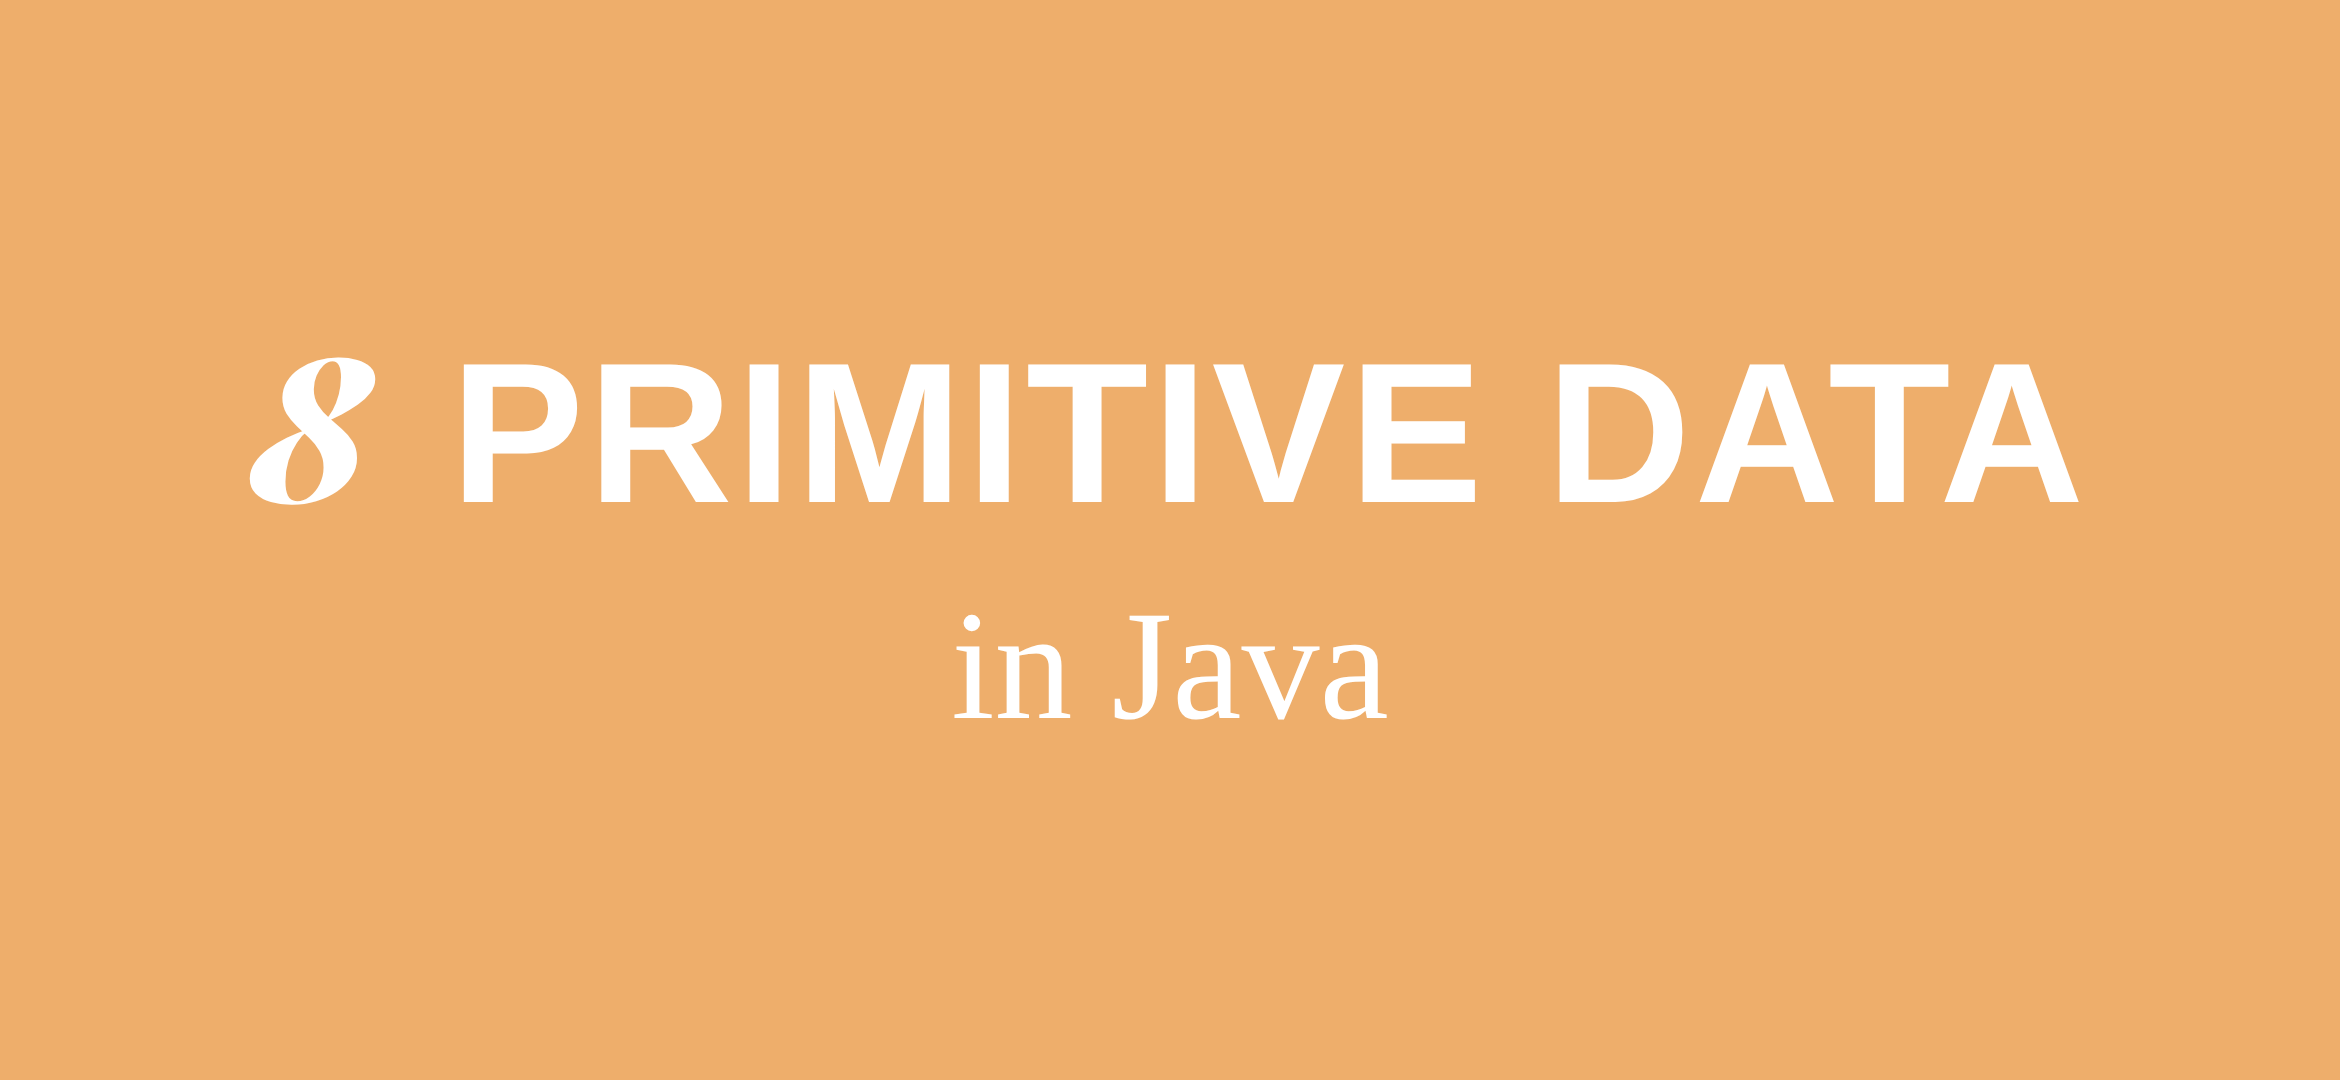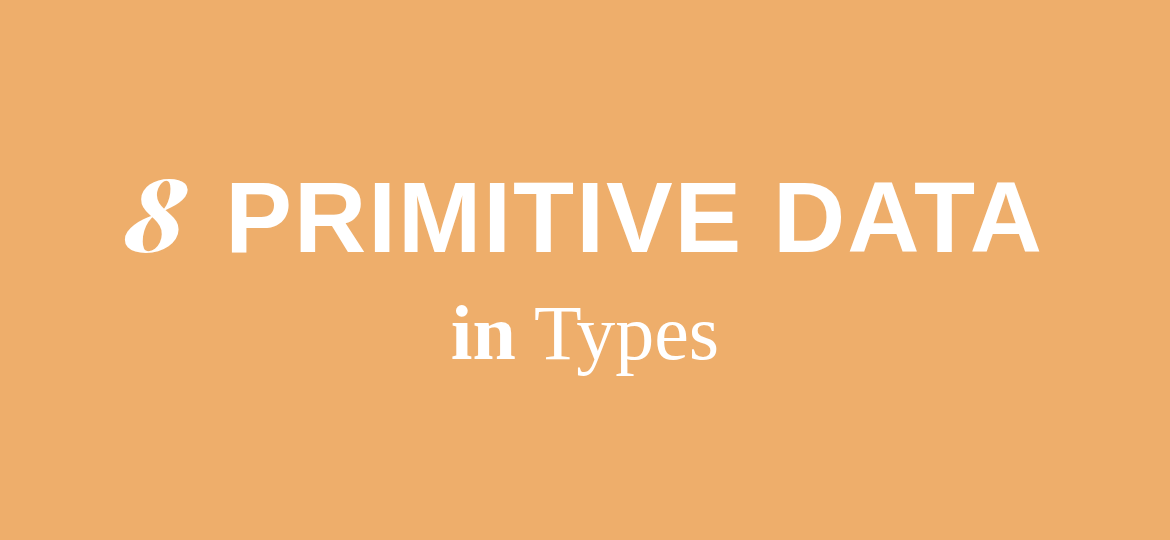--- a/index.html
+++ b/index.html
@@ -47,29 +47,29 @@
       line-height: 1.2;
       font-stretch: expanded;
     }
     .line3 {
       font-family: Georgia, "Times New Roman", serif;
       font-size: 78px;
       line-height: 1.3;
       margin-top: 10px;
     }
     .line3 .in-text {
-      font-weight: 700;
+      font-weight: 400;
     }
     .line3 .java-text {
       font-weight: 400;
     }
   </style>
 </head>
 <body>
 
 <div class="heading-container">
   <div class="line1">
     <span class="number">8</span><span> Primitive Data</span>
   </div>
   <div class="line3">
-    <span class="in-text">in</span><span class="java-text"> Types</span>
+    <span class="in-text">in</span><span class="java-text"> Java</span>
   </div>
 </div>
 
 </body></html>

